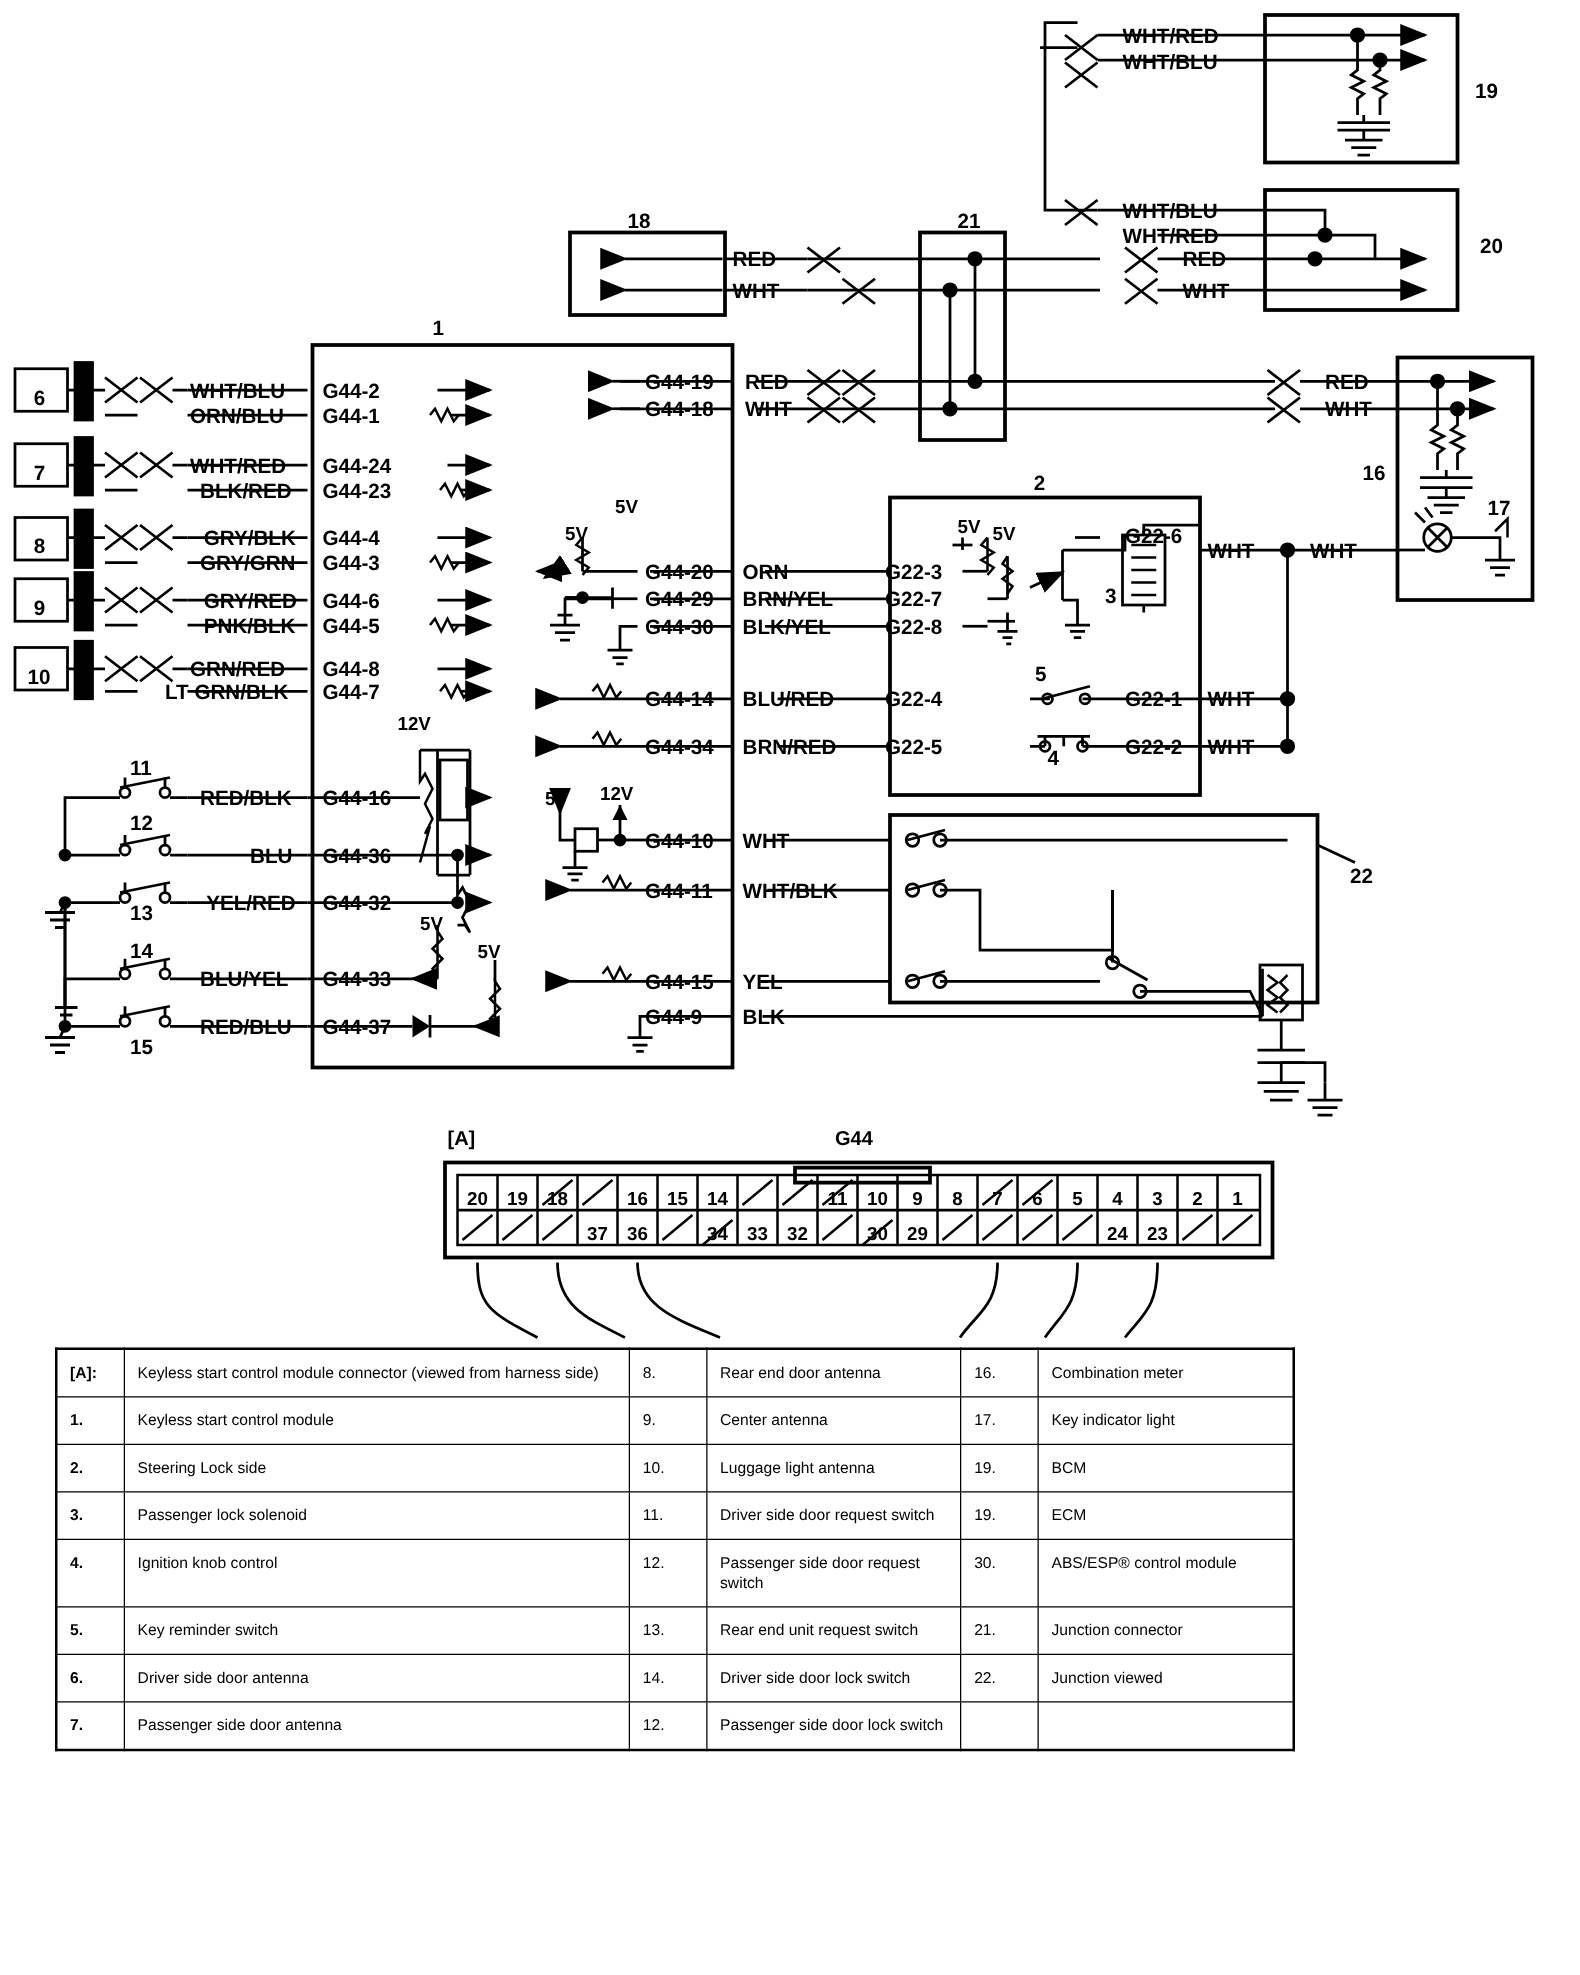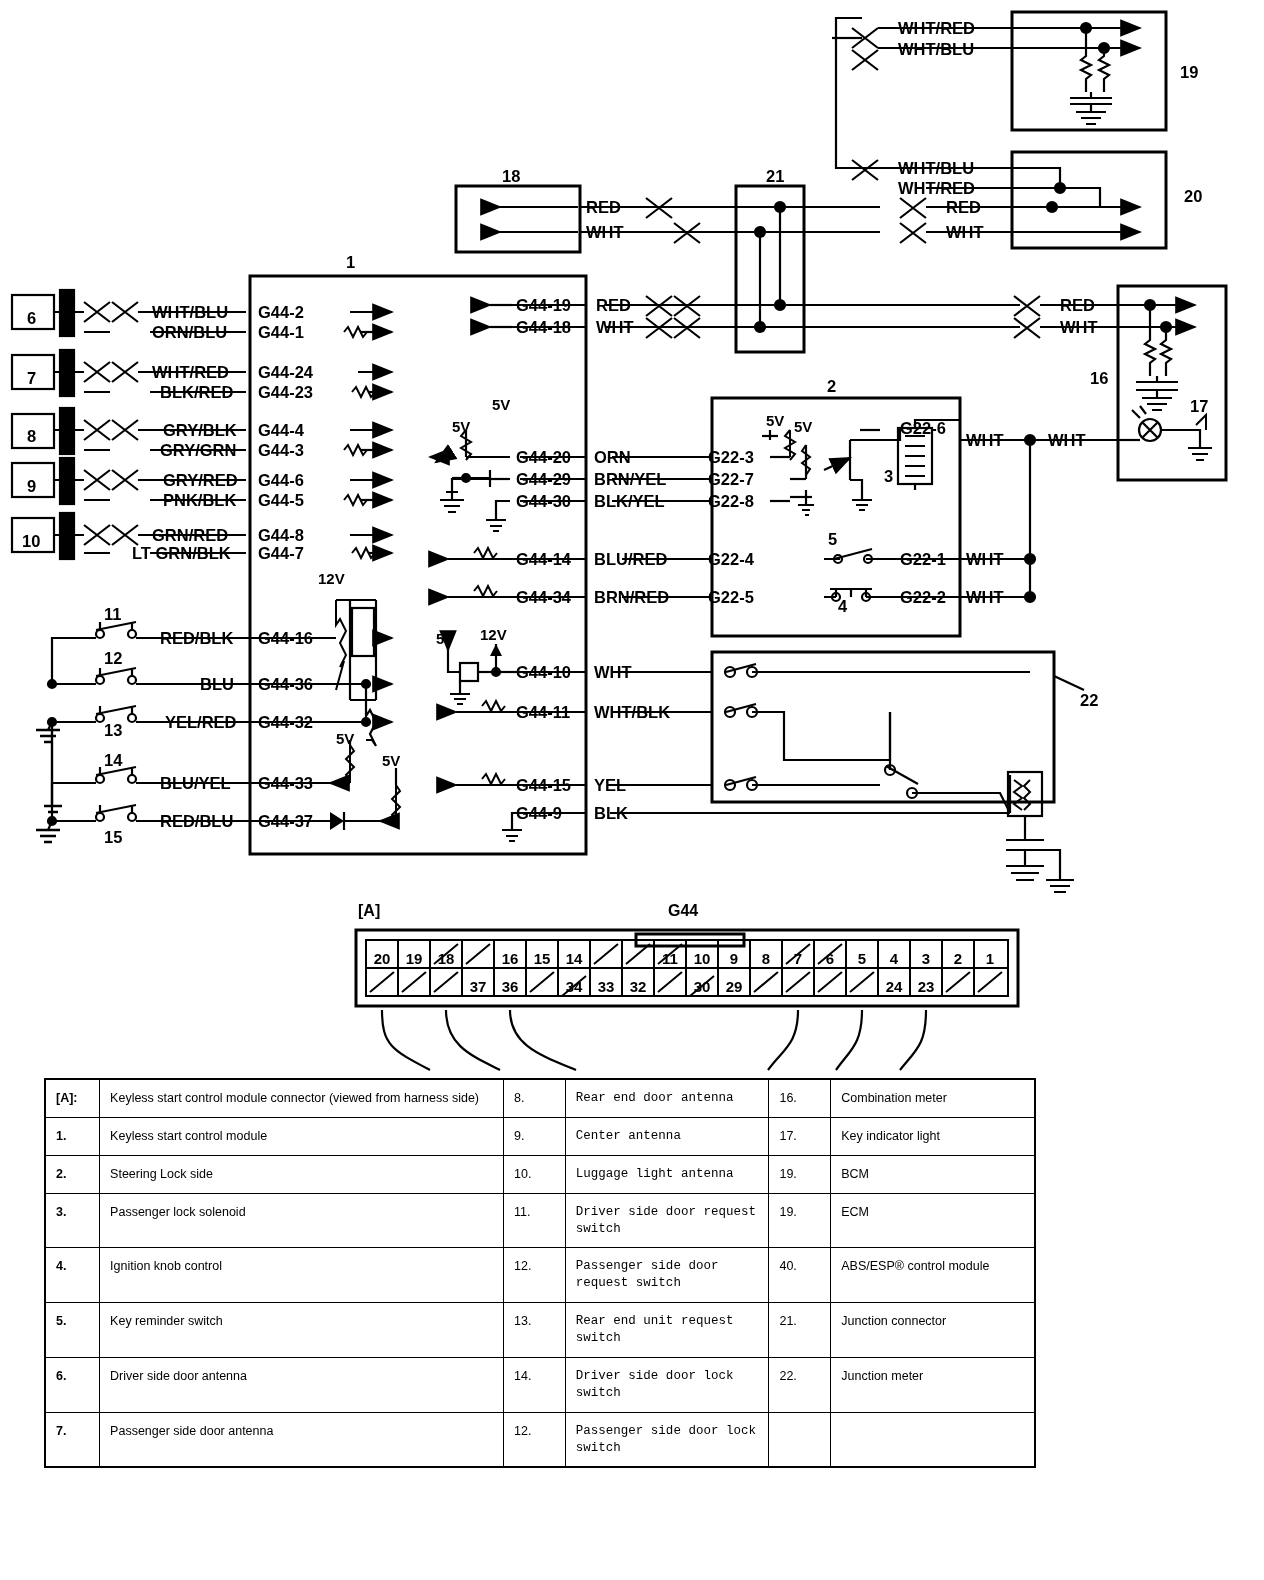--- a/index.html
+++ b/index.html
@@ -4,21 +4,21 @@
 <style>
   html,body{margin:0;padding:0;background:#fff;}
   body{width:1264px;height:1580px;position:relative;font-family:"Liberation Sans",sans-serif;color:#000;}
   #diagram{position:absolute;left:0;top:0;width:1264px;height:1580px;}
   .legend{position:absolute;left:44px;top:1078px;width:992px;border:2px solid #000;border-collapse:collapse;}
   table.legend{font-size:12.5px;}
   table.legend td{border:1px solid #000;padding:10px 8px 10px 10px;vertical-align:top;line-height:1.35;}
   table.legend td.num{width:42px;text-align:left;font-weight:bold;padding-right:2px;white-space:nowrap;}
   .colnum{width:44px;}
   .txtA{width:400px;margin-top:32px;}
-  .txtB{width:190px;font-family:Liberation Mono, monospace;}
+  .txtB{width:190px;}
   .txtC{width:190px;}
 </style>
 </head>
 <body>
 
 <svg id="diagram" viewBox="0 0 1264 1580">
   <defs>
     <marker id="arr" markerWidth="10" markerHeight="8" refX="9" refY="4" orient="auto">
       <path d="M0,0 L10,4 L0,8 z" fill="#000"></path>
     </marker>
@@ -562,38 +562,38 @@
       <td class="colnum">11.</td>
       <td class="txtB">Driver side door request switch</td>
       <td class="colnum">19.</td>
       <td class="txtC">ECM</td>
     </tr>
     <tr>
       <td class="num">4.</td>
       <td class="txtA">Ignition knob control</td>
       <td class="colnum">12.</td>
       <td class="txtB">Passenger side door request switch</td>
-      <td class="colnum">40.</td>
+      <td class="colnum">30.</td>
       <td class="txtC">ABS/ESP® control module</td>
     </tr>
     <tr>
       <td class="num">5.</td>
       <td class="txtA">Key reminder switch</td>
       <td class="colnum">13.</td>
       <td class="txtB">Rear end unit request switch</td>
       <td class="colnum">21.</td>
       <td class="txtC">Junction connector</td>
     </tr>
     <tr>
       <td class="num">6.</td>
       <td class="txtA">Driver side door antenna</td>
       <td class="colnum">14.</td>
       <td class="txtB">Driver side door lock switch</td>
       <td class="colnum">22.</td>
-      <td class="txtC">Junction meter</td>
+      <td class="txtC">Junction viewed</td>
     </tr>
     <tr>
       <td class="num">7.</td>
       <td class="txtA">Passenger side door antenna</td>
       <td class="colnum">12.</td>
       <td class="txtB">Passenger side door lock switch</td>
       <td class="colnum"></td>
       <td class="txtC"></td>
     </tr>
   </tbody>

